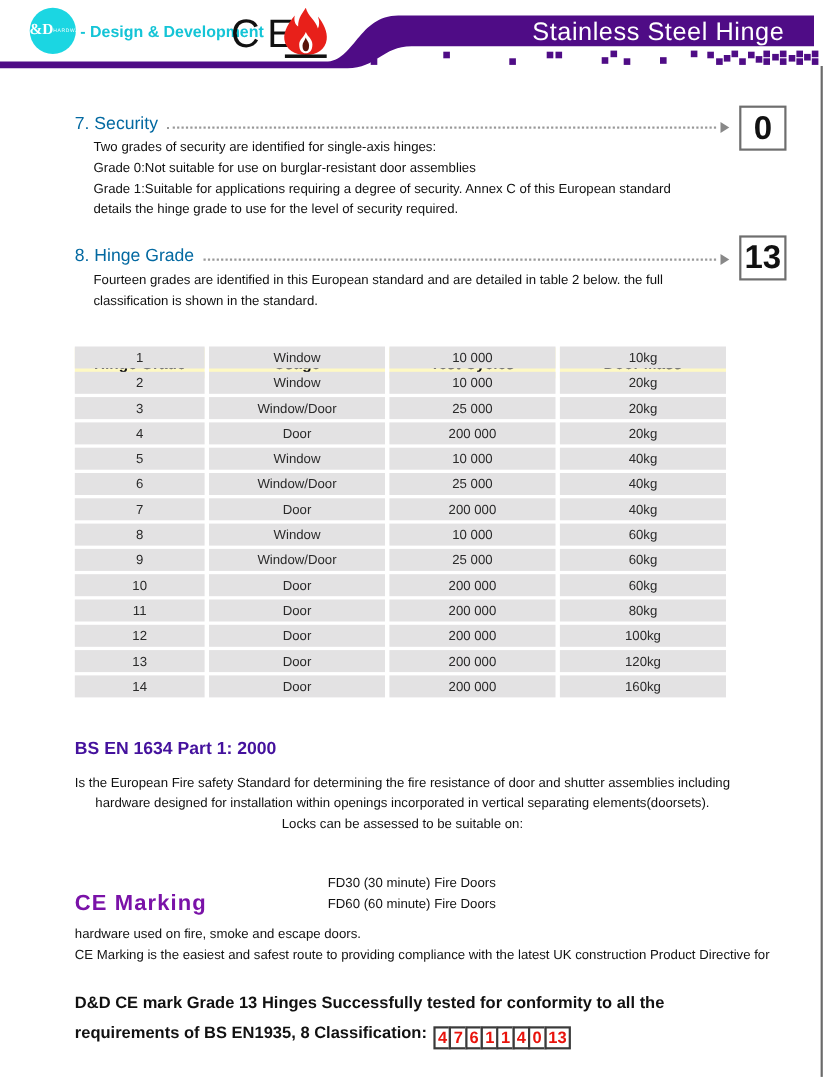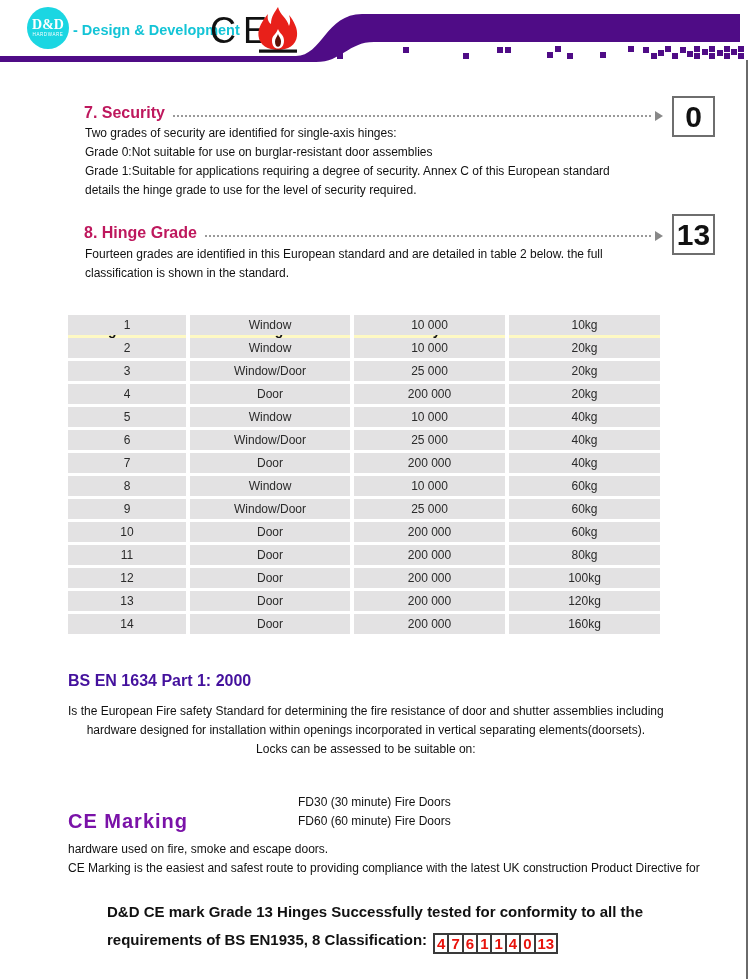--- a/index.html
+++ b/index.html
@@ -13,21 +13,21 @@
   
   .hdr { position:absolute; left:0; top:0; width:750px; height:90px; }
   .swoosh { position:absolute; left:0; top:0; }
   .banner-title {
     position:absolute; left:380px; top:14px; width:333px; height:28px;
     line-height:28px; text-align:right; color:#fff; font-size:23px; font-weight:400;
     letter-spacing:0.5px;
   }
   .logo-circle {
     position:absolute; left:27px; top:7px; width:42px; height:42px; border-radius:50%;
-    background:#1bd6e2; display:flex; flex-direction:column; align-items:center; justify-content:center;
+    background:#1bd6e2; display:flex; align-items:center; justify-content:center;
   }
   .logo-dd { font-family:"Liberation Serif", serif; font-weight:bold; color:#fff; font-size:14px; line-height:14px; }
   .logo-hw { color:#fff; font-size:4.5px; letter-spacing:0.6px; line-height:6px; }
   .tagline {
     position:absolute; left:73px; top:22px; font-size:14.5px; font-weight:bold; color:#14c4d6;
   }
   .ce-mark {
     position:absolute; left:210px; top:10px; font-size:36px; font-weight:400;
     letter-spacing:7px; color:#111;
   }
@@ -43,21 +43,21 @@
       680px 47px 0 #4f0c86, 687px 51px 0 #4f0c86, 694px 46px 0 #4f0c86,
       694px 53px 0 #4f0c86, 702px 49px 0 #4f0c86, 709px 46px 0 #4f0c86,
       709px 53px 0 #4f0c86, 717px 50px 0 #4f0c86, 724px 46px 0 #4f0c86,
       724px 53px 0 #4f0c86, 731px 49px 0 #4f0c86, 738px 46px 0 #4f0c86,
       738px 53px 0 #4f0c86;
   }
   .right-edge { position:absolute; left:746px; top:60px; width:2px; height:919px; background:#6a6a6a; }
 
   
   .sec-head { position:absolute; left:68px; width:595px; display:flex; align-items:center; }
-  .sec-head .title { font-size:16px; font-weight:bold; color:#be185d; white-space:nowrap;margin-left:16px; }
+  .sec-head .title { font-size:16px; font-weight:normal; color:#0369a1; white-space:nowrap; }
   .sec-head .leader { flex:1; border-bottom:2px dotted #999; margin:0 4px 2px 8px; height:10px; }
   .sec-head .arrow {
     width:0; height:0; border-left:8px solid #888;
     border-top:5px solid transparent; border-bottom:5px solid transparent; margin-bottom:-5px;
   }
   .grade-box {
     position:absolute; left:672px; width:43px; height:41px; background:#fff;
     border:2px solid #6e6e6e; display:flex; align-items:center; justify-content:center;
     font-size:30px; font-weight:bold; color:#111;
   }
@@ -77,39 +77,40 @@
   .grid .td {
     background:#e3e2e3; display:flex; align-items:center; justify-content:center;
     font-size:12px; color:#2a2a2a;
   }
 
   
   .h-bsen { position:absolute; left:68px; top:672px; font-size:16px; font-weight:bold; color:#44119d; }
   .h-ce   { position:absolute; left:68px; top:810px; font-size:20px; font-weight:bold; color:#7a12a8; letter-spacing:1px; }
 
   
-  .footer-line { position:absolute; left:68px; font-size:15px; font-weight:bold; color:#111; white-space:nowrap;margin-left:39px; }
+  .footer-line { position:absolute; left:68px; font-size:15px; font-weight:bold; color:#111; white-space:nowrap; }
   .cls-row { display:inline-flex; vertical-align:-4px; margin-left:6px; }
   .clsCell {
     min-width:12px; height:21px; padding:0 2px; background:#fff; border:2px solid #3a3a3a;
     margin-left:-2px; display:flex; align-items:center; justify-content:center;
     color:#e8130c; font-size:15px; font-weight:bold;
   }
   .clsCell:first-child { margin-left:0; }
 </style>
 </head>
 <body>
 
 <div class="page">
 
   <div class="hdr">
     <svg class="swoosh" width="750" height="90" viewBox="0 0 750 90">
       <path d="M0,56 H296 C322,56 326,14 362,14 H740 V42 H374 C348,42 342,62 316,62 H0 Z" fill="#4f0c86"></path>
     </svg>
     <div class="pixels"></div>
+    <div class="banner-title">Stainless Steel Hinge</div>
 
     <div class="logo-circle">
       <div class="logo-dd">D&amp;D</div>
       <div class="logo-hw">HARDWARE</div>
     </div>
     <div class="tagline">- Design &amp; Development</div>
     <div class="ce-mark">CE</div>
 
     <svg class="flame" width="48" height="48" viewBox="0 0 48 48">
       <path d="M24,2 C26,10 33,13 35,21 C36.5,18 36.5,14 35,10 C40,16 44,24 43,31 C42,40 34,45 24,45 C14,45 5.5,40 4.5,31 C3.5,23 9,15 14,9 C13,13 14,17 17,19 C17,11 21,7 24,2 Z" fill="#e8201a"></path>

